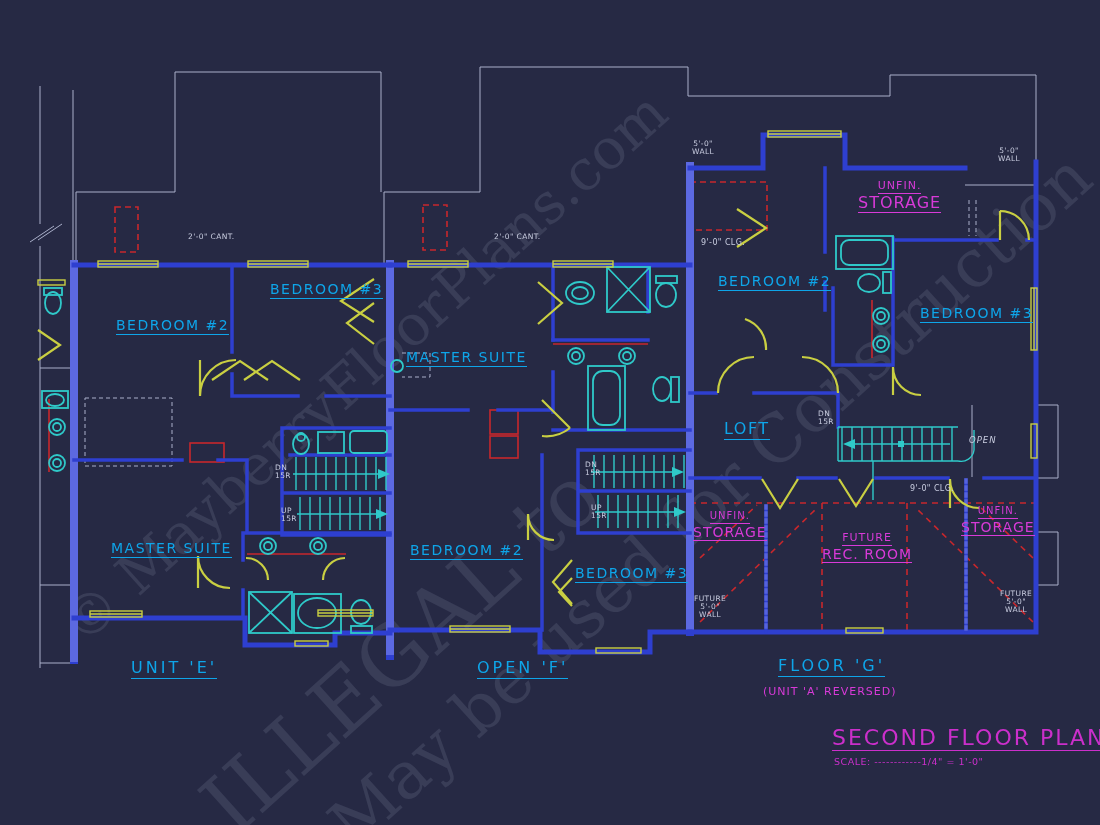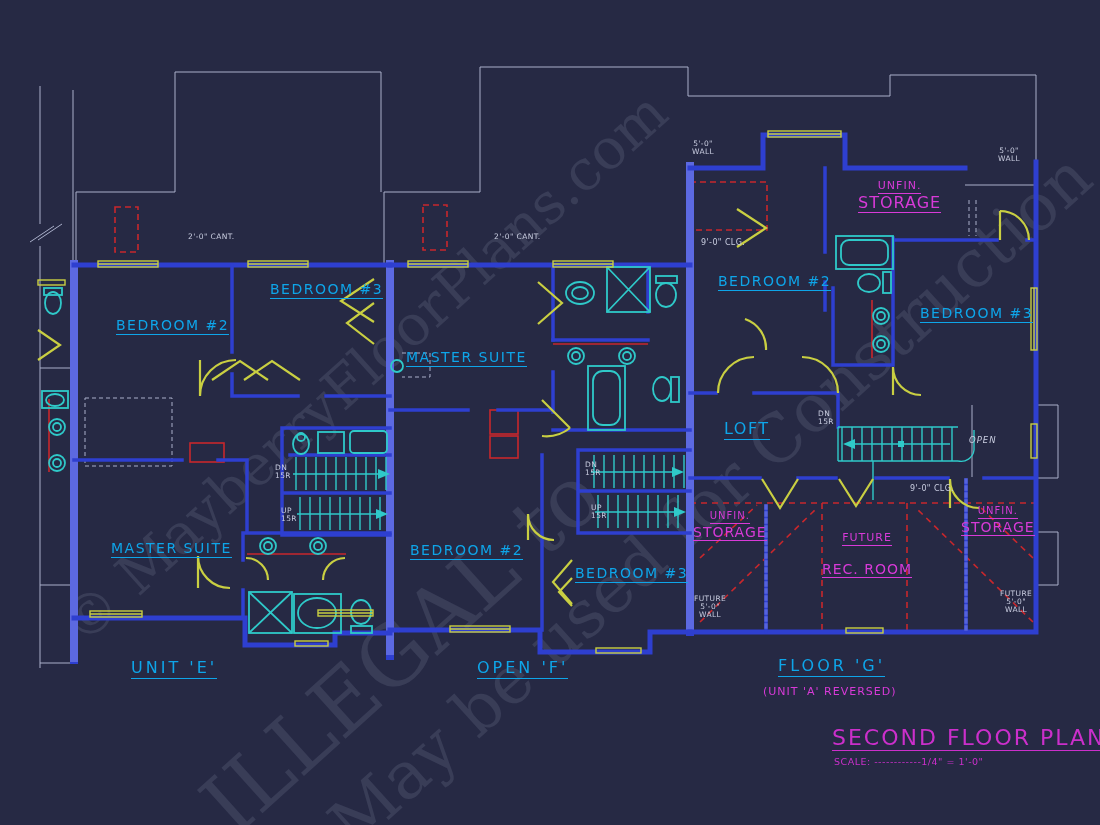--- a/index.html
+++ b/index.html
@@ -229,21 +229,21 @@
   <div class="lbl ctr" style="left:693px;top:506px;">
     <div class="magsm und" style="font-size:10px;display:inline-block;">UNFIN.</div><br>
     <div class="magsm und" style="font-size:14px;display:inline-block;margin-top:1px;">STORAGE</div>
   </div>
   <div class="lbl ctr" style="left:961px;top:501px;">
     <div class="magsm und" style="font-size:10px;display:inline-block;">UNFIN.</div><br>
     <div class="magsm und" style="font-size:14px;display:inline-block;margin-top:1px;">STORAGE</div>
   </div>
   <div class="lbl ctr" style="left:822px;top:528px;">
     <div class="magsm und" style="font-size:11px;display:inline-block;">FUTURE</div><br>
-    <div class="magsm und" style="font-size:14px;display:inline-block;margin-top:16px;text-align:right;">REC. ROOM</div>
+    <div class="magsm und" style="font-size:14px;display:inline-block;margin-top:1px;text-align:right;">REC. ROOM</div>
   </div>
 
   <div class="lbl wht ctr" style="left:692px;top:140px;">
     <span>5'-0"</span><br>
     <span>WALL</span>
   </div>
   <div class="lbl wht ctr" style="left:998px;top:147px;">
     <span>5'-0"</span><br>
     <span>WALL</span>
   </div>

